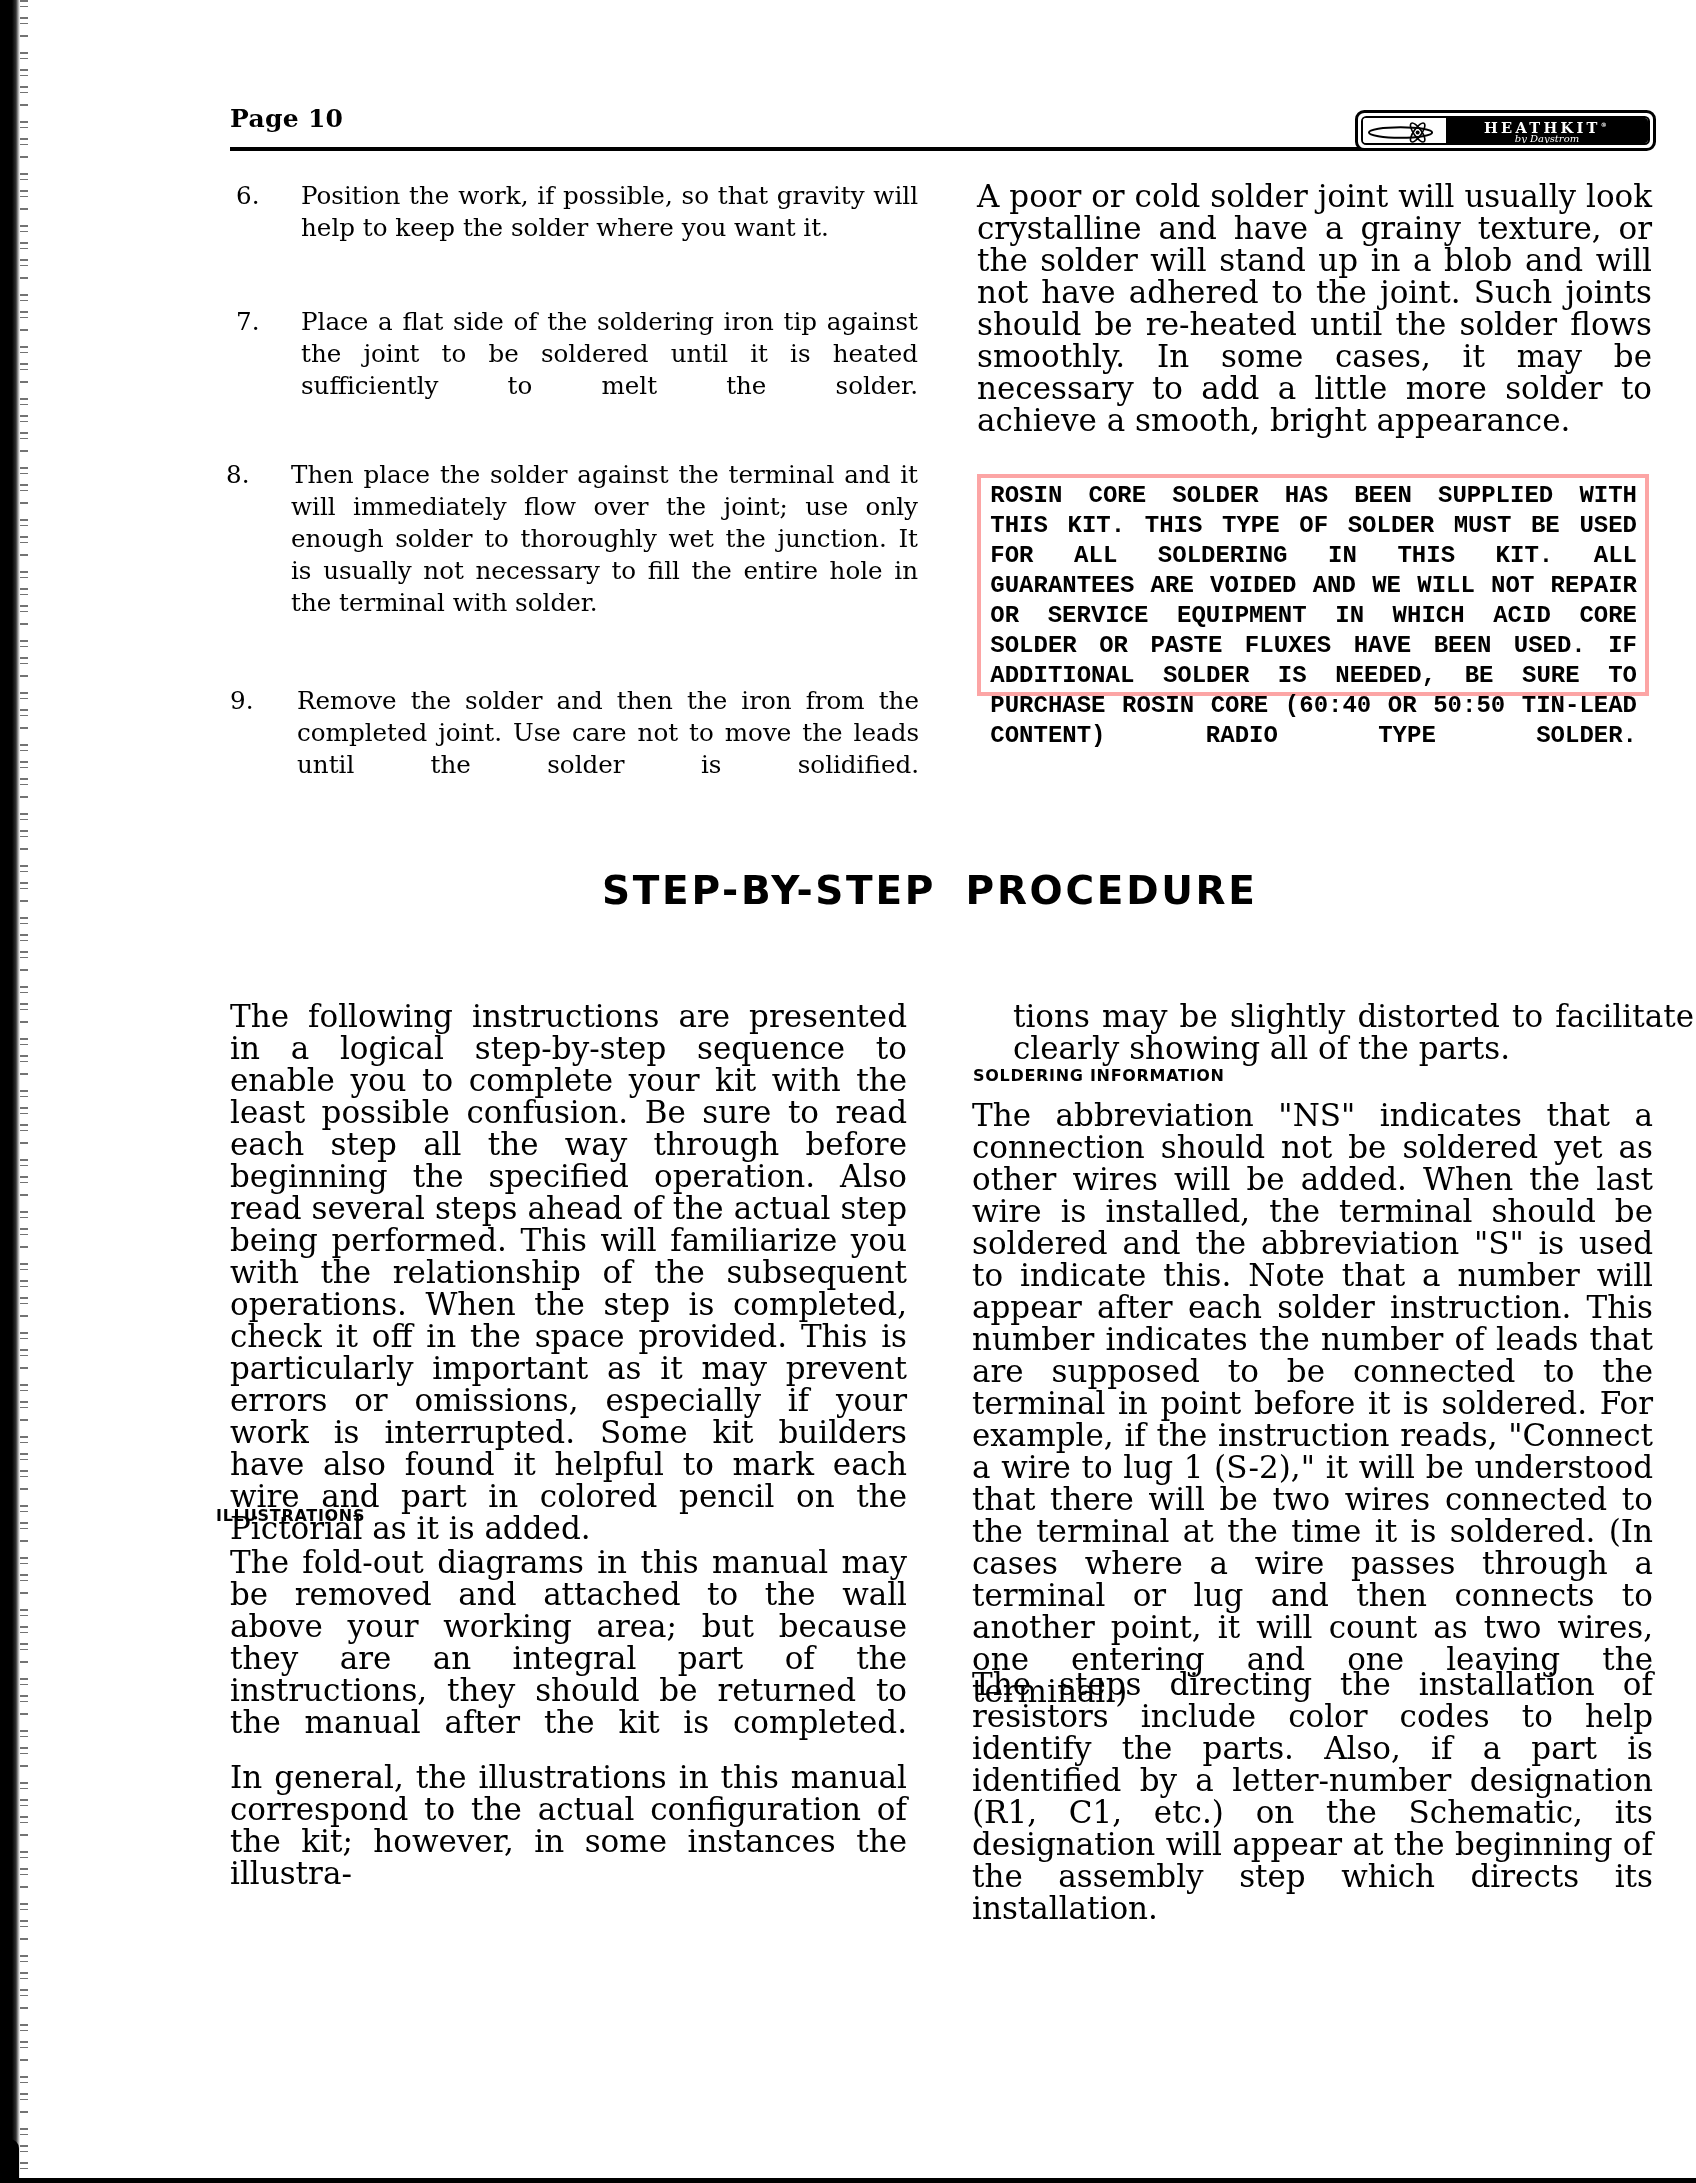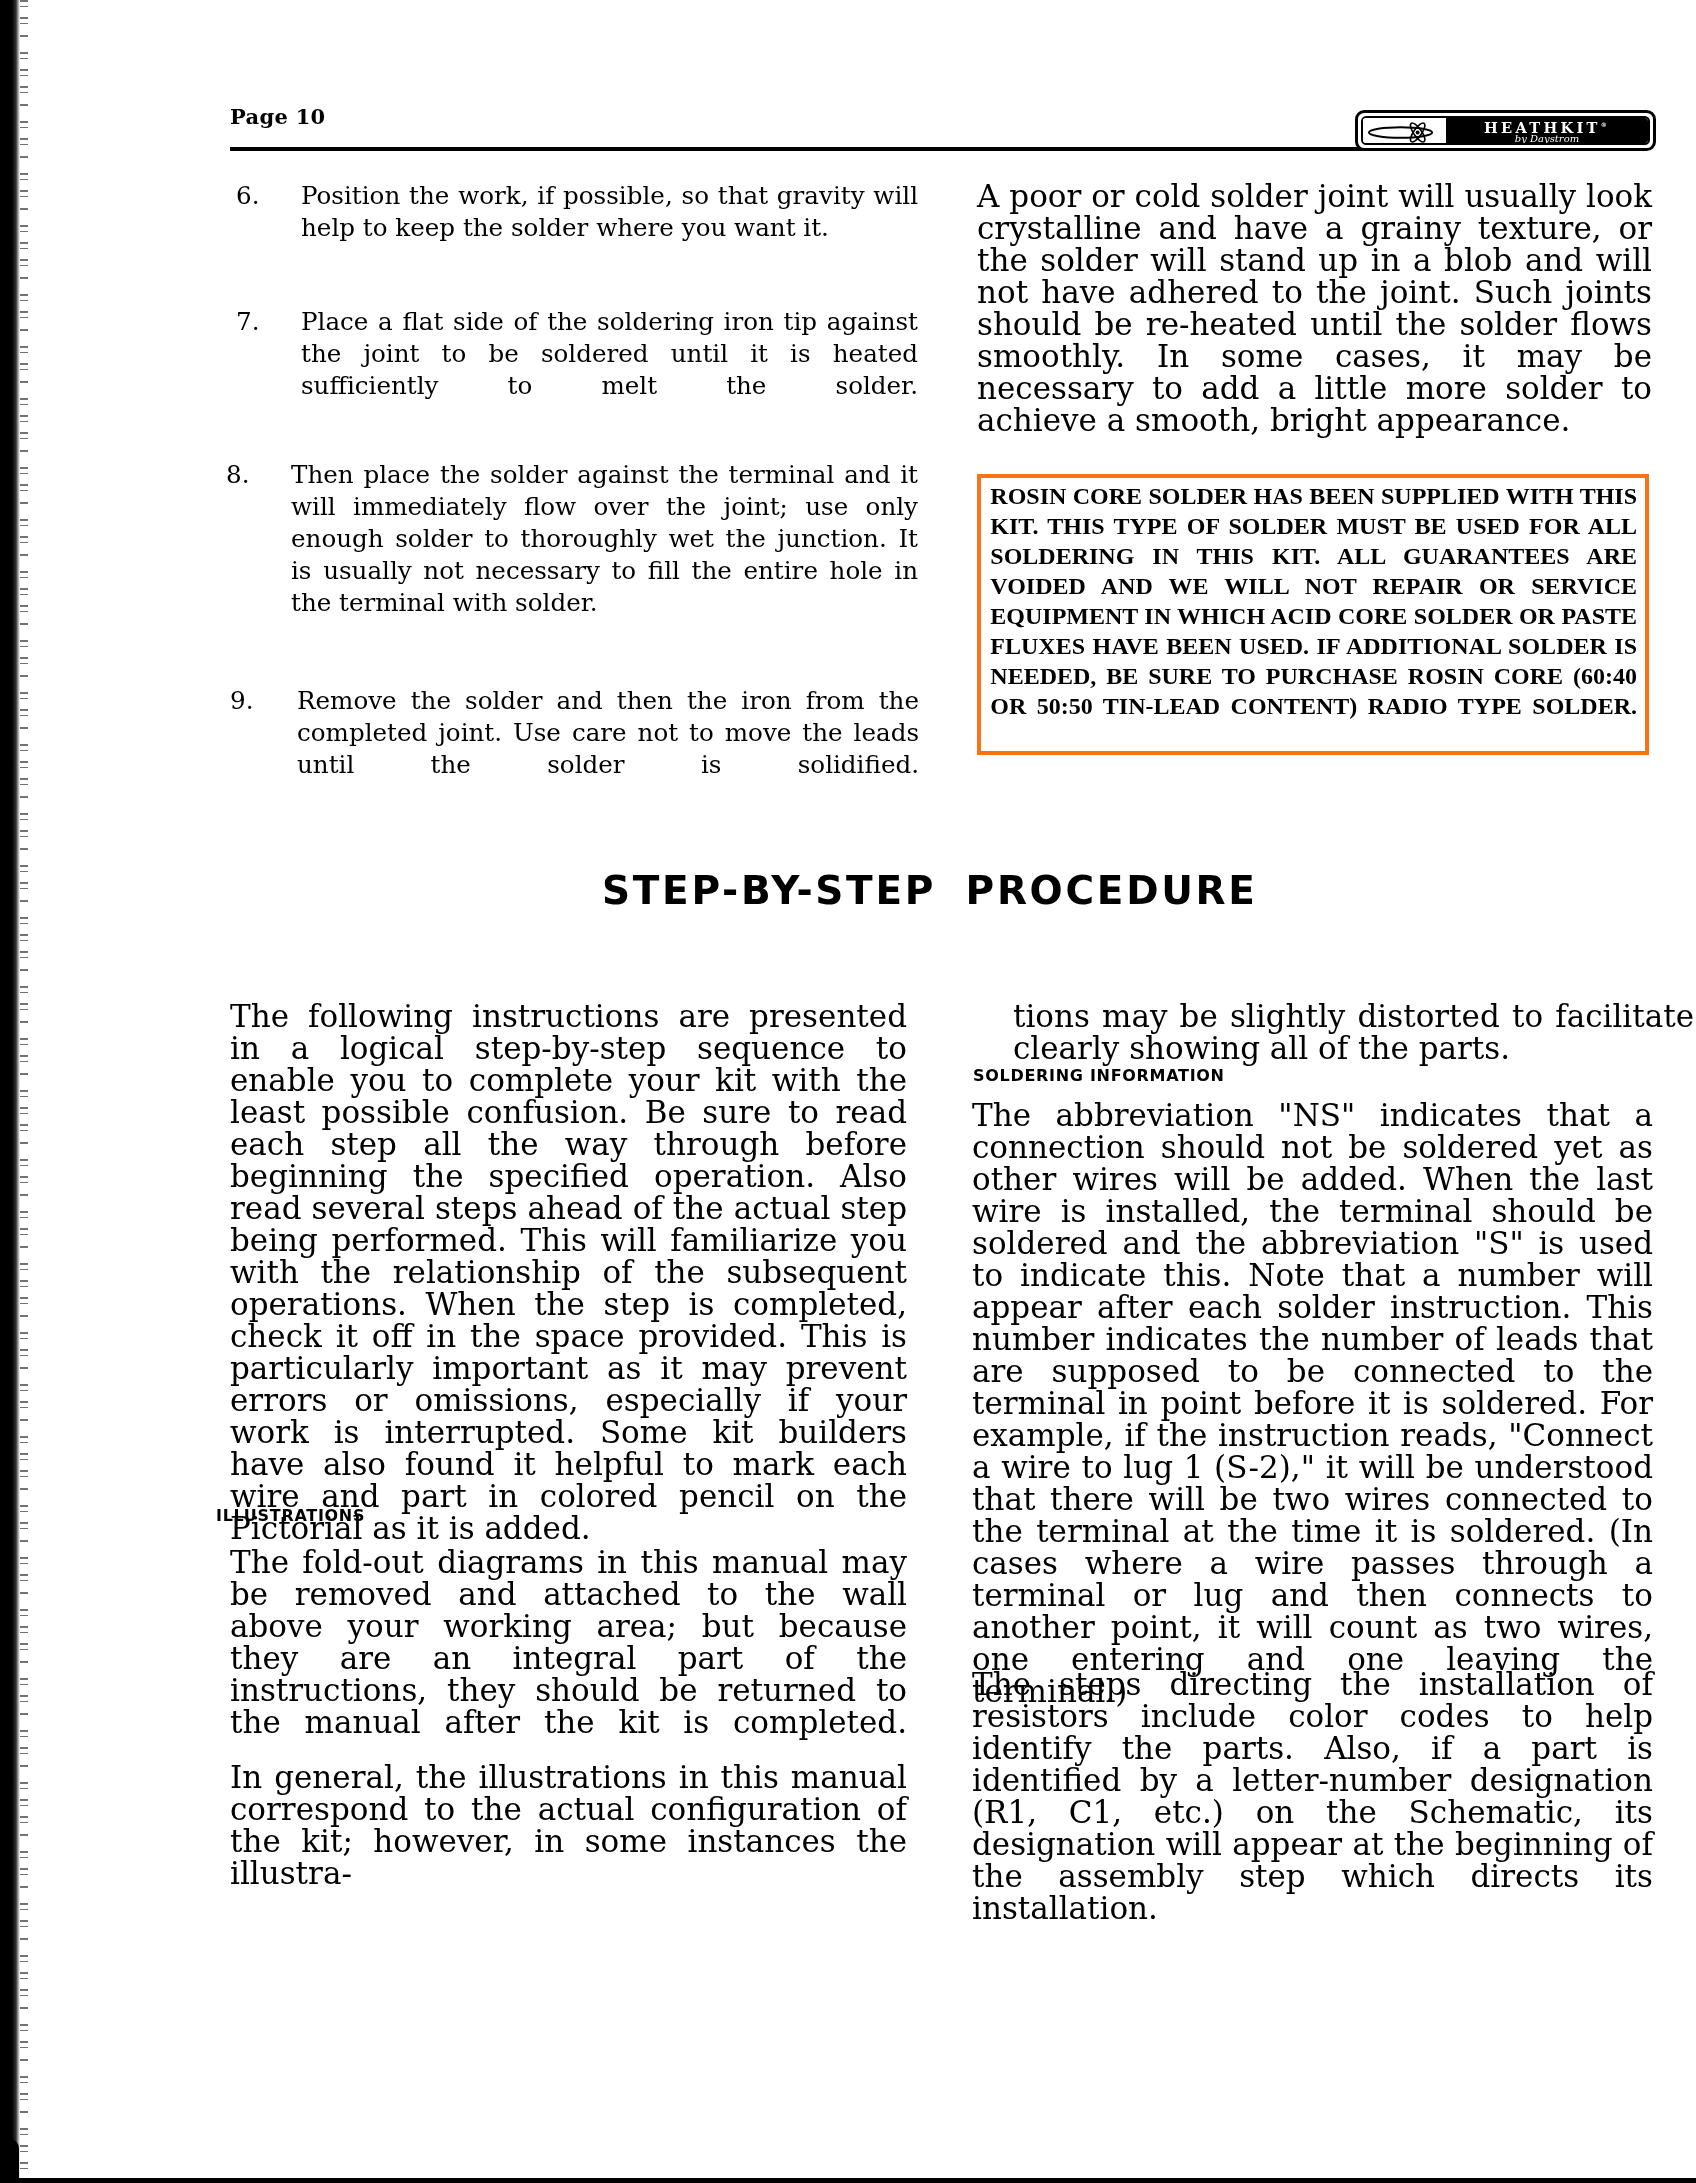--- a/index.html
+++ b/index.html
@@ -20,21 +20,21 @@
   .scan-edge-bottom {
     position: absolute; left: 0; bottom: 0; width: 1697px; height: 5.3px; background: #000;
   }
   .scan-corner {
     position: absolute; left: 0; bottom: 4px; width: 18.6px; height: 40px; background: #000;
     border-top-right-radius: 9.3px;
   }
 
   .header { position: absolute; left: 230px; top: 100px; width: 1424px; height: 60px; }
   .page-num {
-    position: absolute; left: 0; top: 4px; font-size: 21px; font-weight: bold;
+    position: absolute; left: 0; top: 4px; font-size: 25px; font-weight: bold;
     font-family: "DejaVu Serif", serif; letter-spacing: 0.3px;
   }
   .header-rule {
     position: absolute; left: 0; top: 47px; width: 1145px; height: 4px; background: #000;
   }
   .logo {
     position: absolute; left: 1125px; top: 10px; width: 301px; height: 41px;
     border: 3.3px solid #000; border-radius: 9.3px; background: #fff;
     box-sizing: border-box; display: flex; align-items: stretch; padding: 3.3px;
   }
@@ -54,25 +54,25 @@
   .logo-sub {
     font-family: "DejaVu Serif", serif; font-style: italic; font-size: 10px; line-height: 8px;
   }
 
   .col { position: absolute; font-size: 31px; line-height: 32px; text-align: justify; }
   .step { position: absolute; font-size: 24.6px; line-height: 32px; }
   .step-num { position: absolute; left: 0; top: 0; }
   .step-text { position: absolute; top: 0; text-align: justify; }
 
   .notice {
-    position: absolute; left: 977px; top: 474px; width: 672px; height: 281px;
-    border: 4px solid #f97316; box-sizing: border-box; padding: 2.7px 8px 2.7px 9.3px;
+    position: absolute; left: 977px; top: 474px; width: 672px; height: 222px;
+    border: 4px solid #fca5a5; box-sizing: border-box; padding: 2.7px 8px 2.7px 9.3px;
     font-weight: bold; font-size: 24px; line-height: 30px; text-align: justify;
     text-align-last: justify; text-transform: uppercase;
-    font-family: Liberation Serif, serif;
+    font-family: Liberation Mono, monospace;
   }
   .section-title {
     position: absolute; left: 602px; top: 868px; font-family: "DejaVu Sans", sans-serif;
     font-weight: bold; font-size: 39px; letter-spacing: 2.7px; word-spacing: 13.3px;
   }
   .subhead {
     position: absolute; font-family: "DejaVu Sans", sans-serif; font-weight: bold;
     font-size: 16px; letter-spacing: 0.7px;
   }
   .justify-last { text-align-last: justify; }

